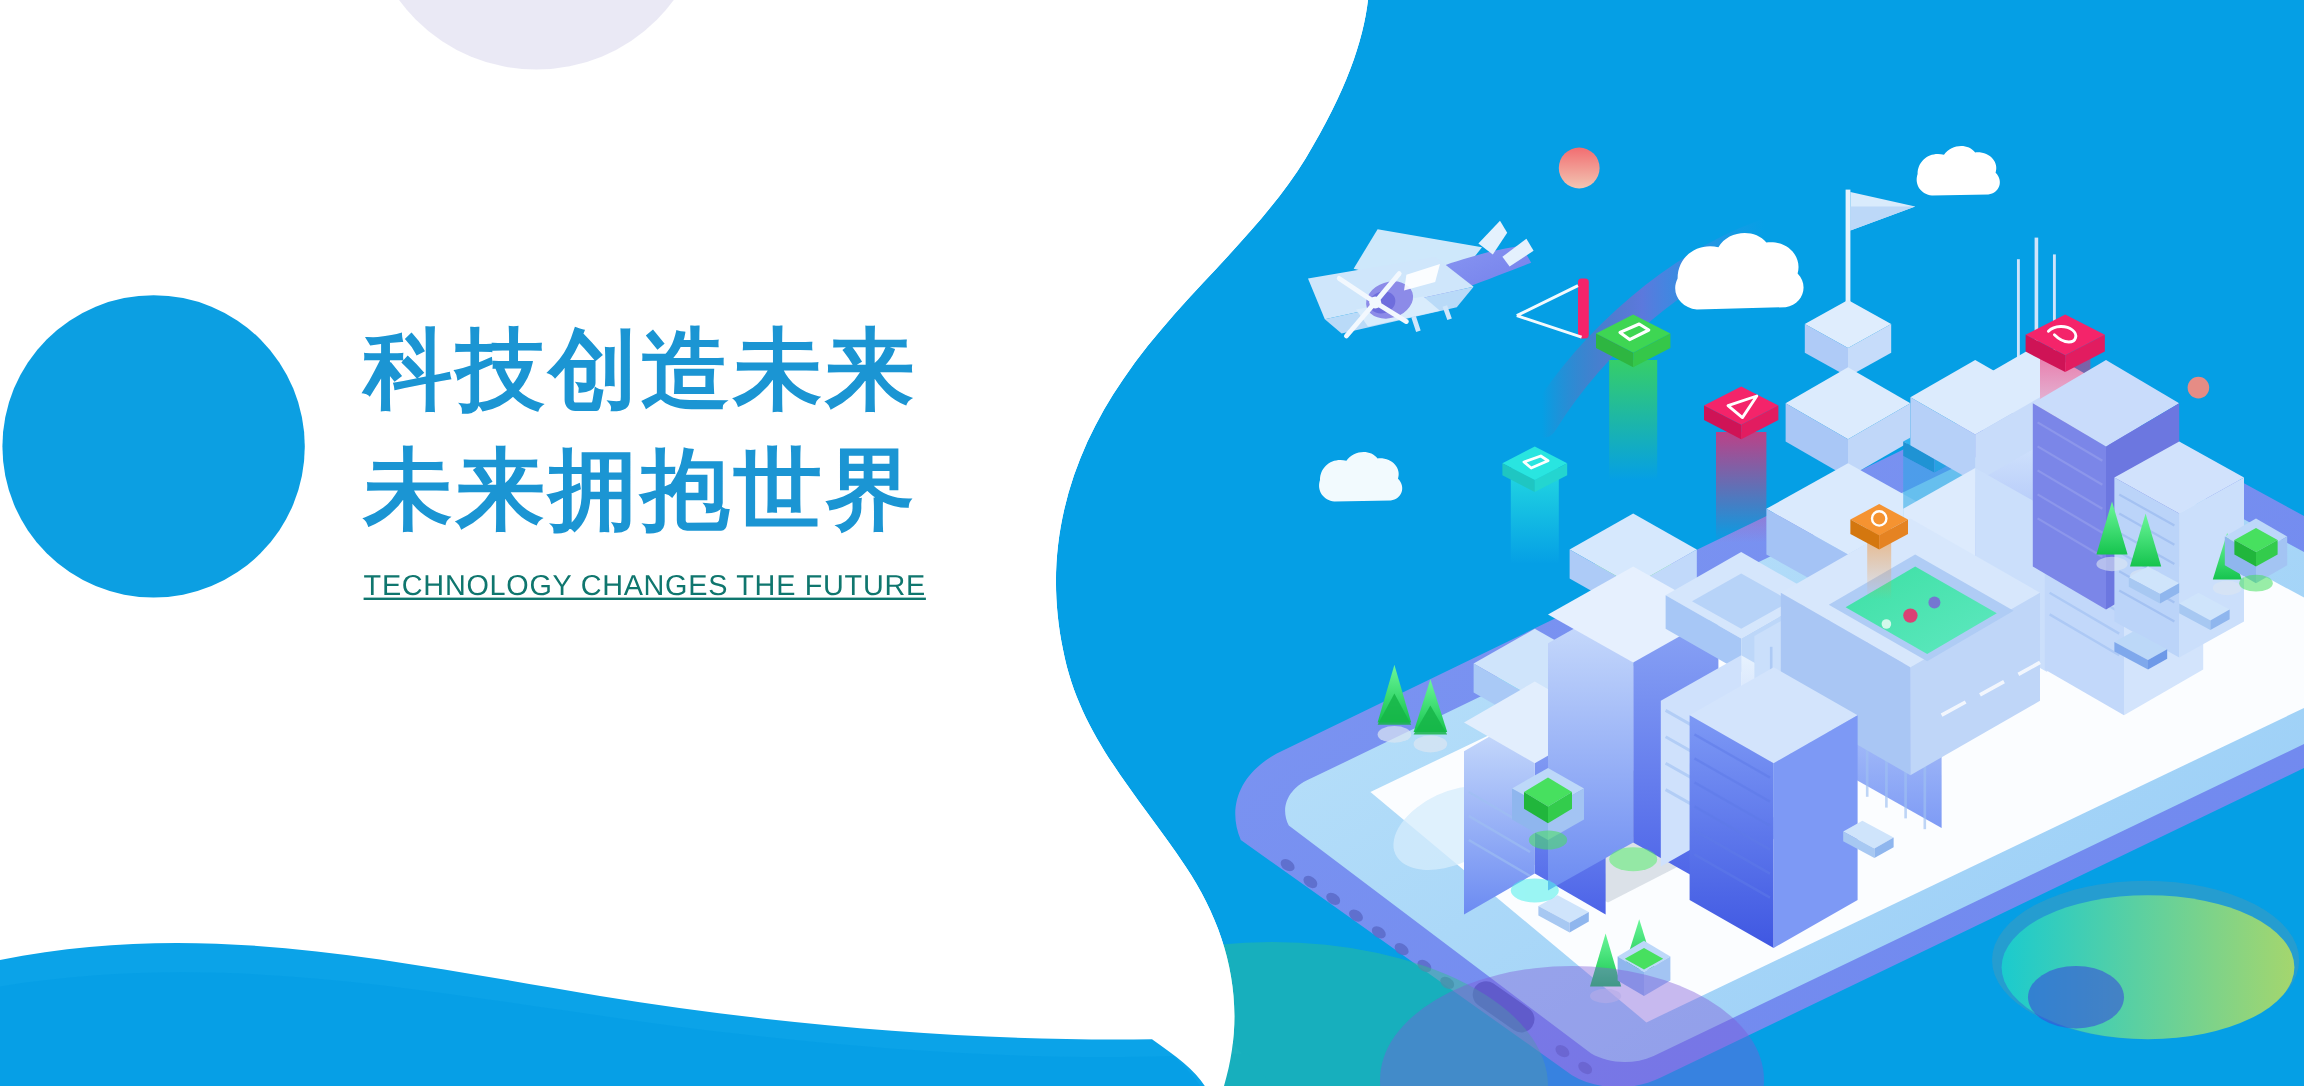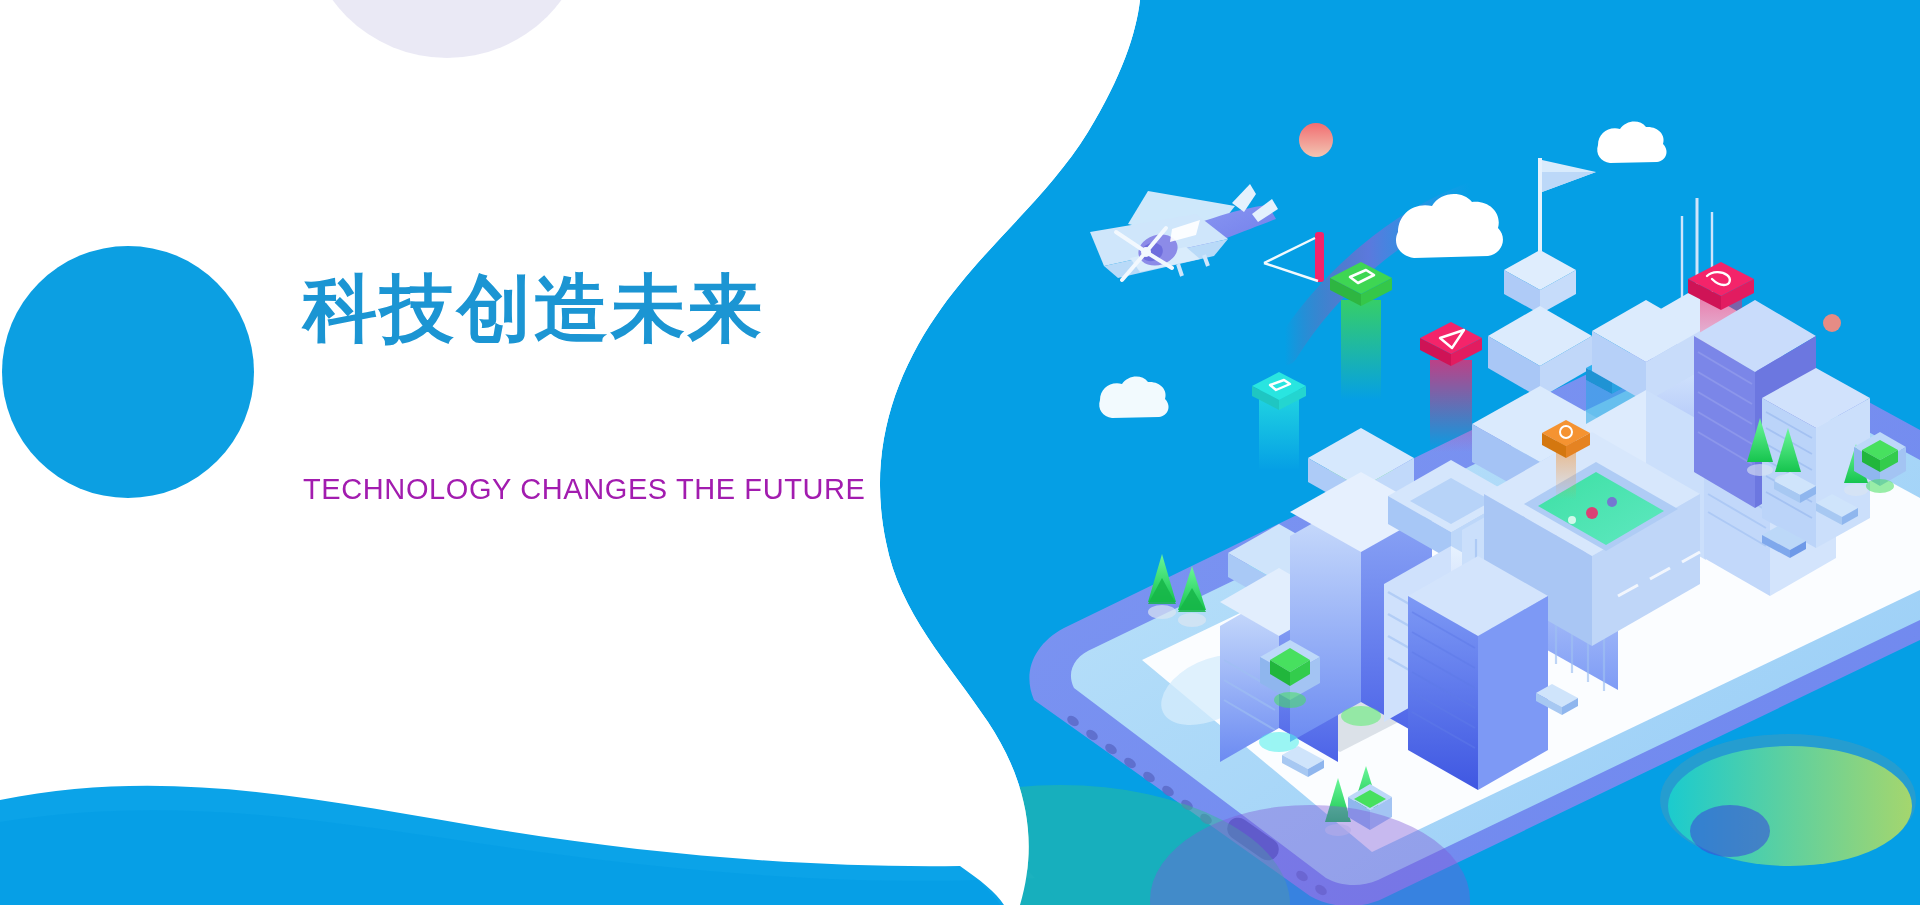--- a/index.html
+++ b/index.html
@@ -42,26 +42,27 @@
   }
   .subhead{
     position:absolute;
     left:303px; top:466px;
     width:760px;
     pointer-events:auto;
   }
   .subhead .sline{
     display:block;
     font-family:"Liberation Sans","DejaVu Sans",sans-serif;
-    font-size:29px;
+    font-size:24px;
     font-weight:400;
     letter-spacing:0.6px;
     line-height:46px;
-    color:#a21caf;
+    color:#0f766e;
     white-space:nowrap;
+    text-decoration:underline;
   }
 </style>
 </head>
 <body>
 
 <div id="banner">
 
   <svg id="art" viewBox="0 0 1920 905" xmlns="http://www.w3.org/2000/svg">
     <defs>
 
@@ -710,20 +711,21 @@
 
       <circle cx="447" cy="-84" r="142" fill="#E9E8F4" opacity="0.95"></circle>
 
     </g>
   </svg>
 
   <div class="copy">
 
     <div class="headline">
       <span class="line">科技创造未来</span>
+      <span class="line">未来拥抱世界</span>
     </div>
 
     <div class="subhead">
       <span class="sline">TECHNOLOGY CHANGES THE FUTURE</span>
     </div>
 
   </div>
 </div>
 
 </body></html>

